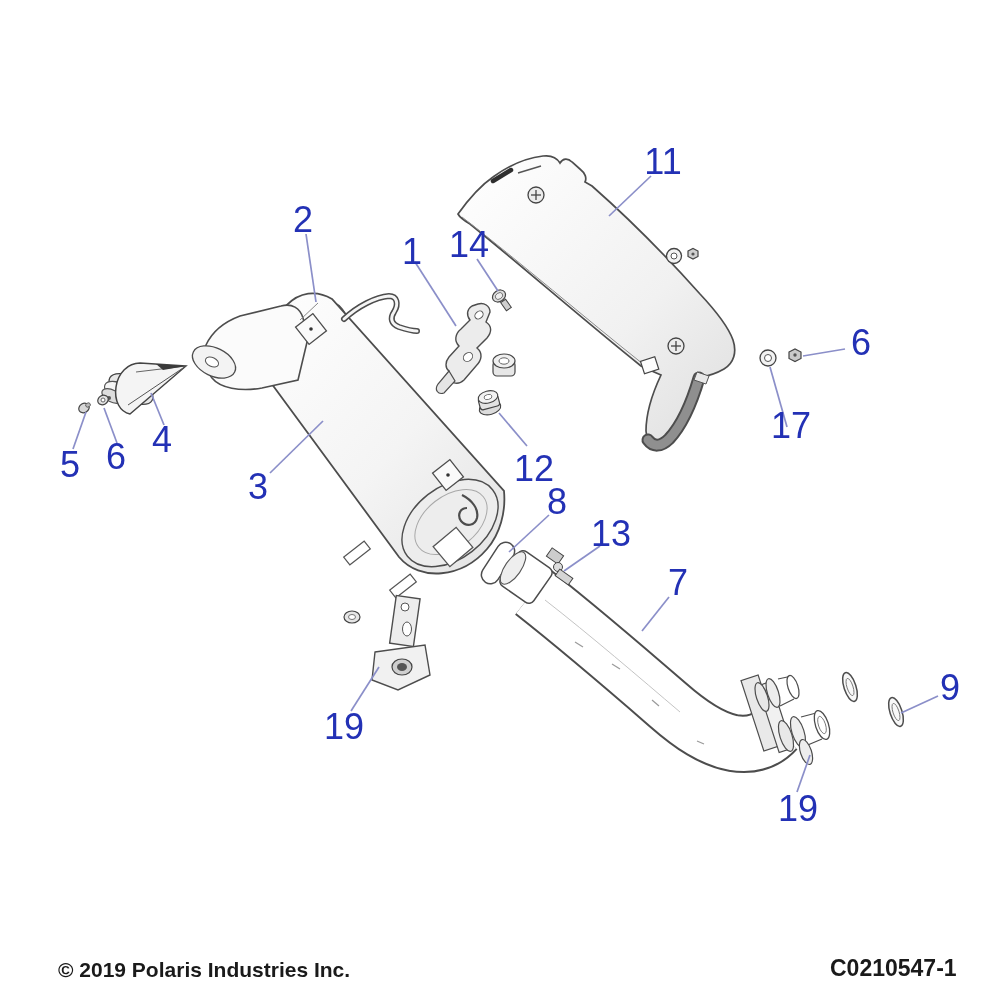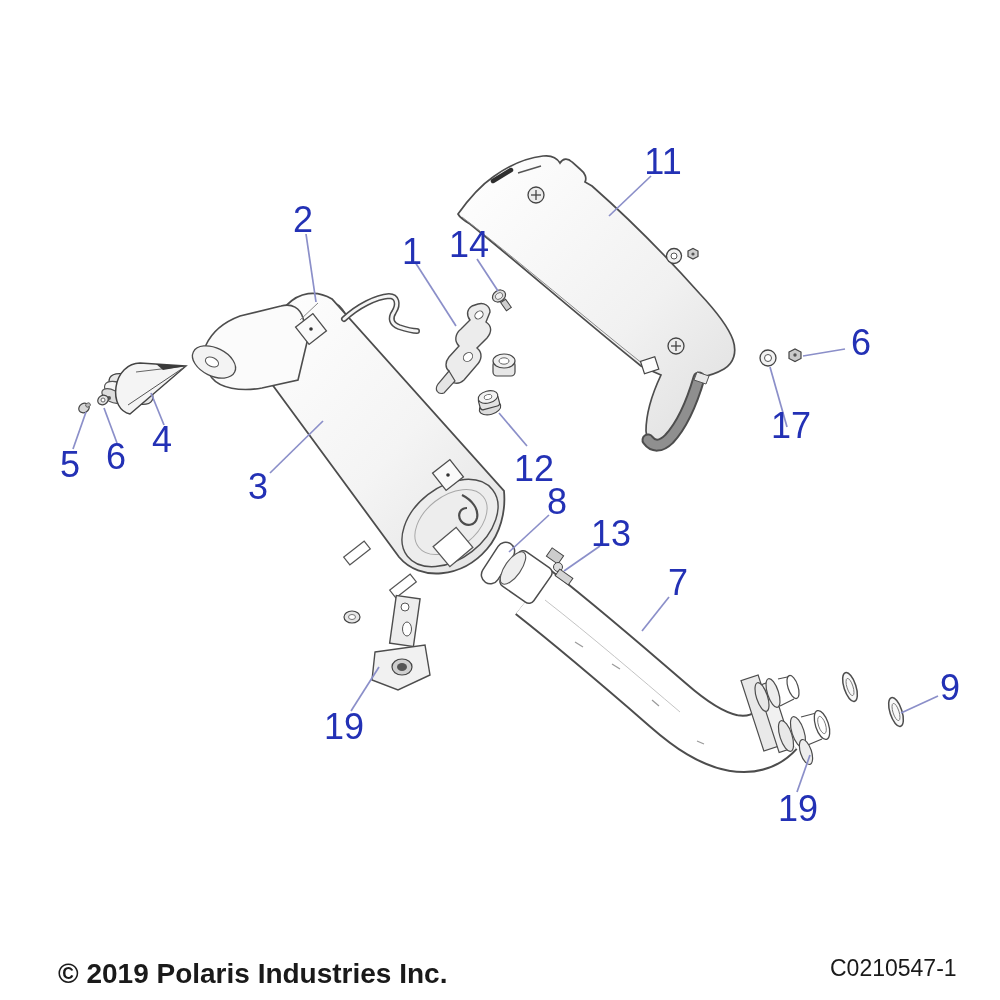--- a/index.html
+++ b/index.html
@@ -10,25 +10,25 @@
   .art{position:absolute;left:0;top:0;}
   .leader{stroke:var(--c-leader,#8b8fc9);stroke-width:1.7;fill:none;}
   .callout{
     position:absolute;transform:translate(-50%,-50%);
     color:var(--c-label_blue,#2331b5);
     font-size:36px;font-weight:400;line-height:1;letter-spacing:0;
     user-select:none;white-space:nowrap;
   }
   .footer-left{
     position:absolute;left:58px;top:958px;
-    color:var(--c-footer_text,#1a1a1a);font-size:28px;font-weight:700;
+    color:var(--c-footer_text,#1a1a1a);font-size:21px;font-weight:700;
   }
   .footer-right{
     position:absolute;left:830px;top:955px;
-    color:var(--c-footer_text,#1a1a1a);font-size:23px;font-weight:400;
+    color:var(--c-footer_text,#1a1a1a);font-size:23px;font-weight:700;
   }
 </style>
 </head>
 <body>
 
 <div class="stage">
 
   <svg class="art" width="1000" height="1000" viewBox="0 0 1000 1000">
     <defs>
       <linearGradient id="gShield" x1="0" y1="0" x2="1" y2="1">

